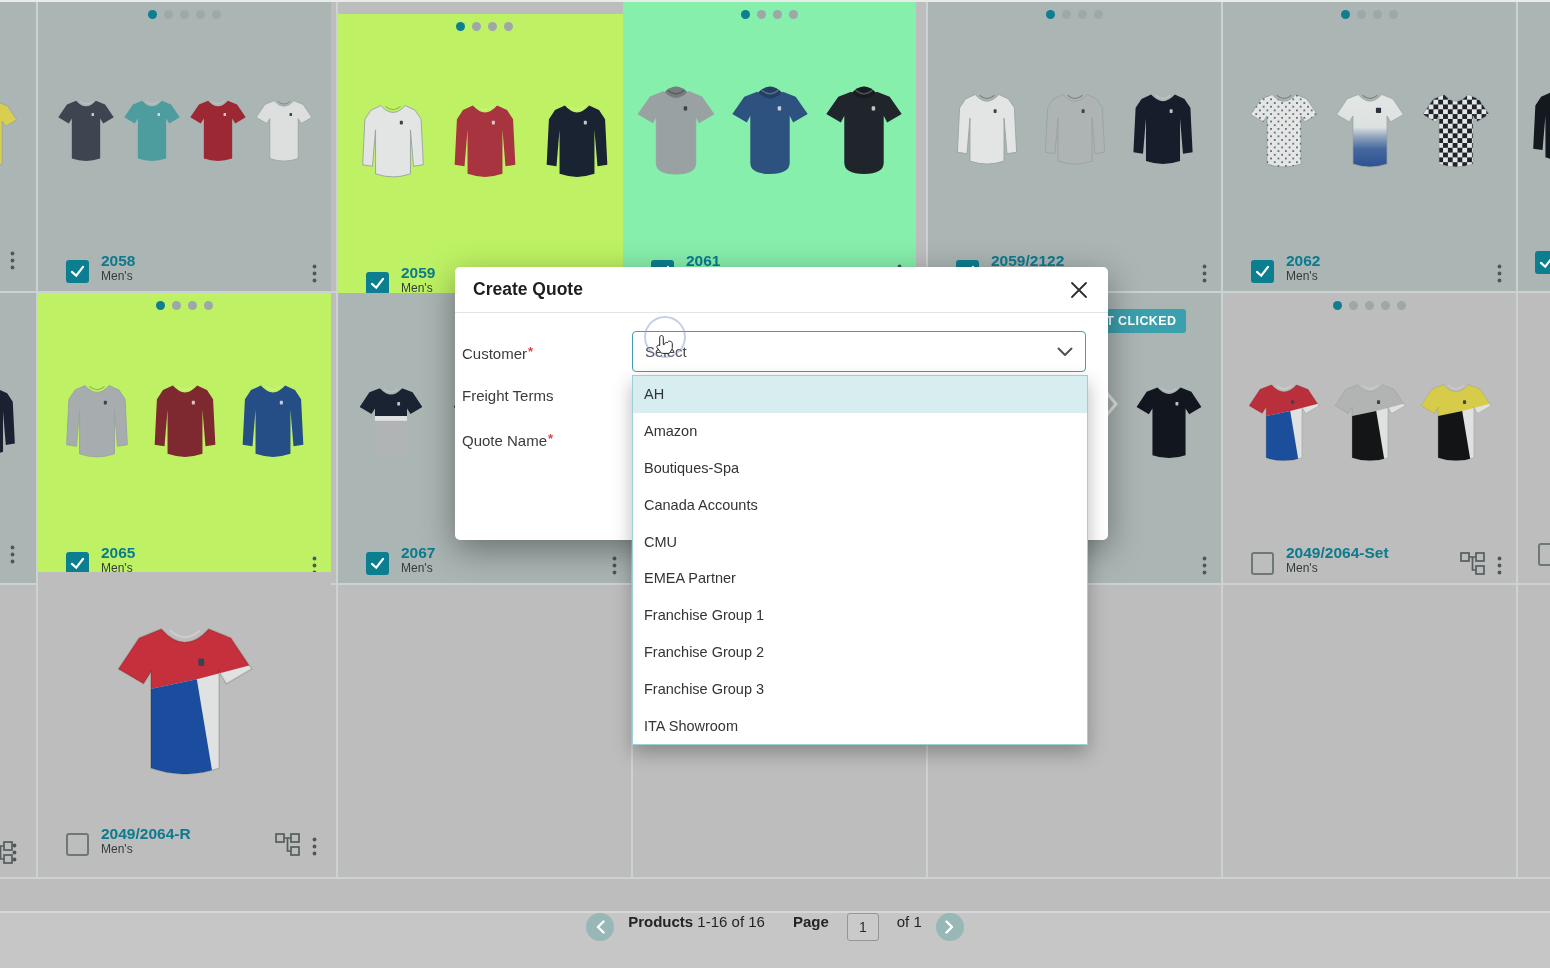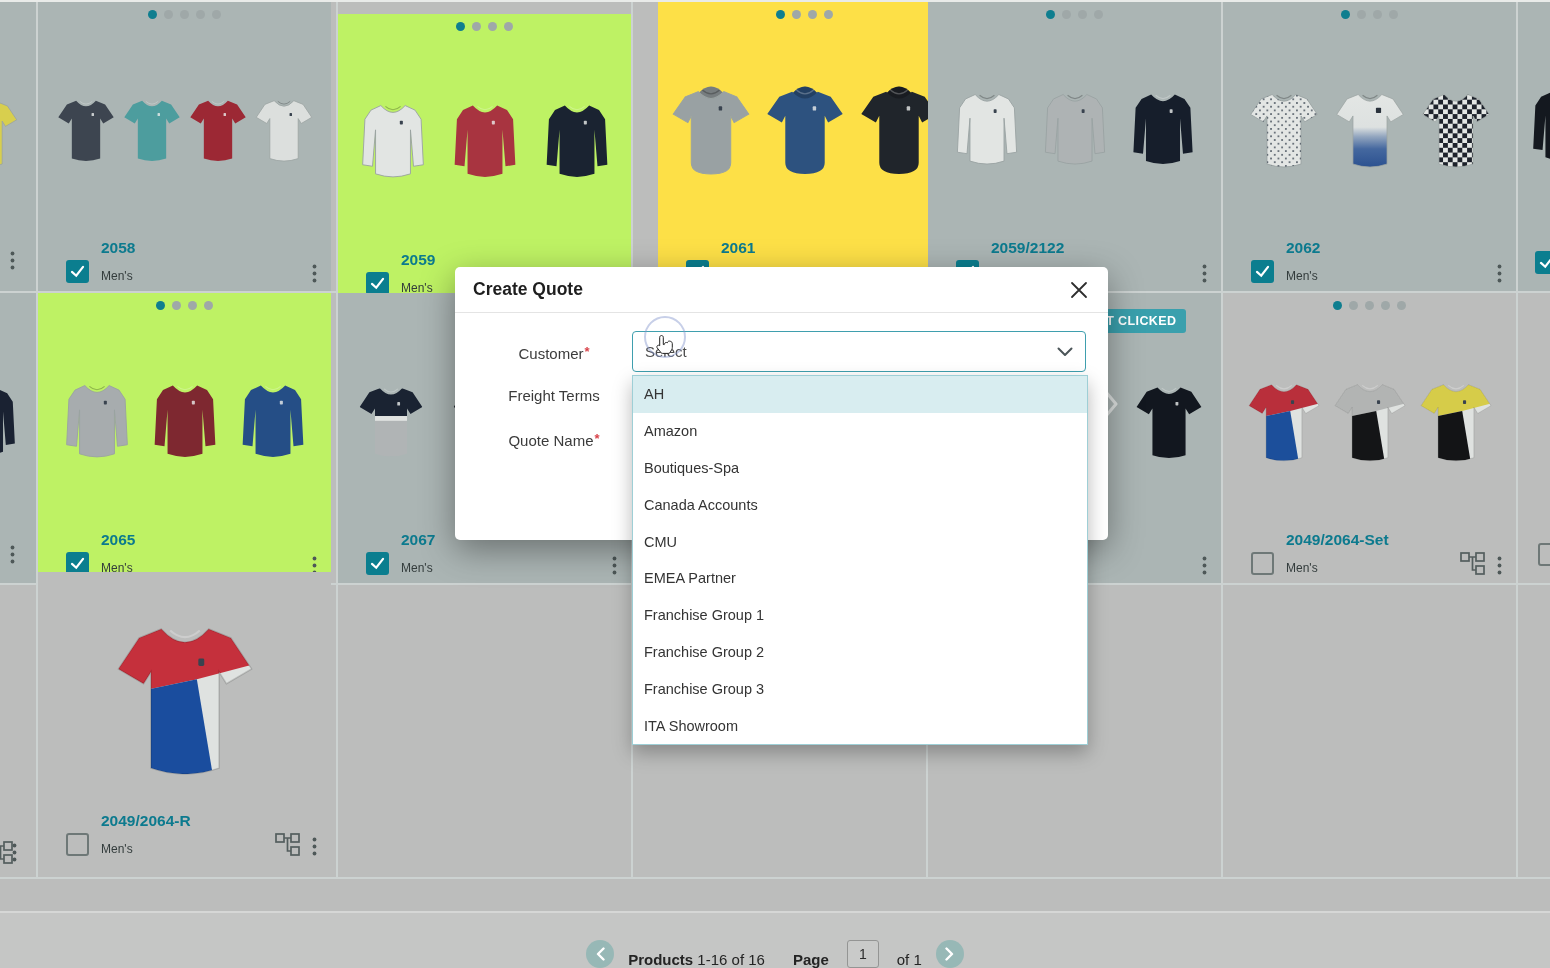--- a/index.html
+++ b/index.html
@@ -6,53 +6,53 @@
   body{width:1550px;height:968px;position:relative;overflow:hidden;background:#bcbdbc;
        font-family:"Liberation Sans",sans-serif;}
   .topstrip{position:absolute;left:0;top:0;width:1550px;height:2px;background:#e9ebe9}
   .card{position:absolute;overflow:hidden}
   .dots{position:absolute;top:8px;left:0;right:0;display:flex;justify-content:center;gap:7px}
   .dot{width:9px;height:9px;border-radius:50%}
   .gar{position:absolute;left:0;right:0;top:26px;bottom:56px;display:flex;align-items:center;justify-content:center}
   .lbl{position:absolute;left:28px;right:14px;bottom:8px;height:34px;display:flex;align-items:flex-end;gap:12px}
   .meta{line-height:1.1}
   .code{font-weight:bold;font-size:15.5px;color:#0c7a8e;white-space:nowrap}
-  .sub{font-size:12px;color:#333c3c;margin-top:14px}
+  .sub{font-size:12px;color:#333c3c;margin-top:1px}
   .sp{flex:1}
   .cbx{width:23px;height:23px;border-radius:3px;flex:none;display:flex;align-items:center;justify-content:center}
   .cbx.on{background:#0b7e8f}
   .cbx.off{border:2px solid #6e7877;width:19px;height:19px}
   .kebab,.orgic{flex:none;display:flex;align-items:center}
   .line{position:absolute;background:#ccd2d1}
   .badge{position:absolute;z-index:20;background:#3aa0ad;color:#fff;font-weight:bold;font-size:12.5px;
          letter-spacing:.4px;padding:0 10px;height:24px;line-height:24px;border-radius:3px;white-space:nowrap}
   .next-chev{position:absolute;z-index:20}
   
   .modal{position:absolute;left:455px;top:267px;width:653px;height:273px;background:#fff;border-radius:5px;
          box-shadow:0 10px 34px rgba(0,0,0,.38);z-index:50}
   .m-head{height:45px;border-bottom:1px solid #e4e4e4;display:flex;align-items:center;padding:0 18px}
   .m-title{font-size:17.5px;font-weight:bold;color:#1e1e1e;flex:1}
   .m-close{width:22px;height:22px;cursor:pointer;display:flex;align-items:center;justify-content:center}
-  .f-label{position:absolute;width:166px;left:16px;text-align:center;font-size:15px;color:#3b3b3b}
+  .f-label{position:absolute;width:166px;left:7px;text-align:left;font-size:15px;color:#3b3b3b}
   .req{color:#d9434a;font-size:13px;vertical-align:3px;margin-left:1px;font-weight:bold}
   .select{position:absolute;left:177px;top:64px;width:454px;height:41px;border:1px solid #3f9fae;border-radius:4px;
           display:flex;align-items:center;padding:0 12px;font-size:15px;color:#4c4c4c;background:#fff;box-sizing:border-box}
   .select .sp{flex:1}
   .panel{position:absolute;left:632px;top:375px;width:456px;z-index:60;background:#fff;border:1px solid #9ecfd6;
          box-shadow:0 8px 18px rgba(0,0,0,.28);box-sizing:border-box}
   .dd-item{height:28.8px;display:flex;align-items:center;padding:4px 11px;font-size:14.5px;color:#343434;cursor:pointer}
   .dd-item.hl{background:#d8edf0}
   .ripple{position:absolute;left:644px;top:316px;width:38px;height:38px;border-radius:50%;
           border:2.5px solid rgba(130,148,205,.45);z-index:70}
   .cursor{position:absolute;left:653px;top:334px;z-index:80}
   
   .botline1{position:absolute;left:0;top:877px;width:1550px;height:2px;background:#ccd2d1}
   .botline2{position:absolute;left:0;top:911px;width:1550px;height:2px;background:#d6d7d6}
   .footer{position:absolute;left:0;top:913px;width:1550px;height:55px;background:#c5c6c5;
-          display:flex;align-items:flex-end;justify-content:center;gap:14px;font-size:15px;color:#242424}
+          display:flex;align-items:flex-start;justify-content:center;gap:14px;font-size:15px;color:#242424}
   .pg-btn{width:28px;height:28px;border-radius:50%;background:#97b8b6;display:flex;align-items:center;
           justify-content:center;cursor:pointer;flex:none}
   .f-b{font-weight:bold}
   .pg-box{width:30px;height:26px;background:#c9cac9;border:1px solid #949594;border-radius:3px;display:flex;
           align-items:center;justify-content:center;font-size:14px;color:#2c2c2c;margin:0 4px}
   .gapL{margin-left:14px}
 </style>
 </head>
 <body>
 
@@ -153,21 +153,21 @@
         <div class="sp"></div>
         <div class="kebab">
   <svg width="5" height="19" viewBox="0 0 5 19">
             <circle cx="2.5" cy="2.5" r="1.9" fill="#4e5858"></circle>
   <circle cx="2.5" cy="9.5" r="1.9" fill="#4e5858"></circle>
             <circle cx="2.5" cy="16.5" r="1.9" fill="#4e5858"></circle>
           </svg>
         </div>
       </div>
     </div>
-    <div class="card" style="left:658px;top:2px;width:293px;height:289px;background:#fde047">
+    <div class="card" style="left:623px;top:2px;width:293px;height:289px;background:#86efac">
       <div class="dots">
         <span class="dot" style="background:#0f7e8f"></span>
         <span class="dot" style="background:#9fa8a8"></span>
         <span class="dot" style="background:#9fa8a8"></span>
         <span class="dot" style="background:#9fa8a8"></span>
       </div>
       <div class="gar" style="gap:8px">
         <svg width="86" height="96" viewBox="0 0 100 112">
           <path d="M35 11 Q50 -5 65 11 Q57 19 50 19 Q43 19 35 11 Z" fill="#99a1a3"></path>
           <path d="M35 11 Q50 -5 65 11 Q57 19 50 19 Q43 19 35 11 Z" fill="rgba(0,0,0,.22)"></path>

